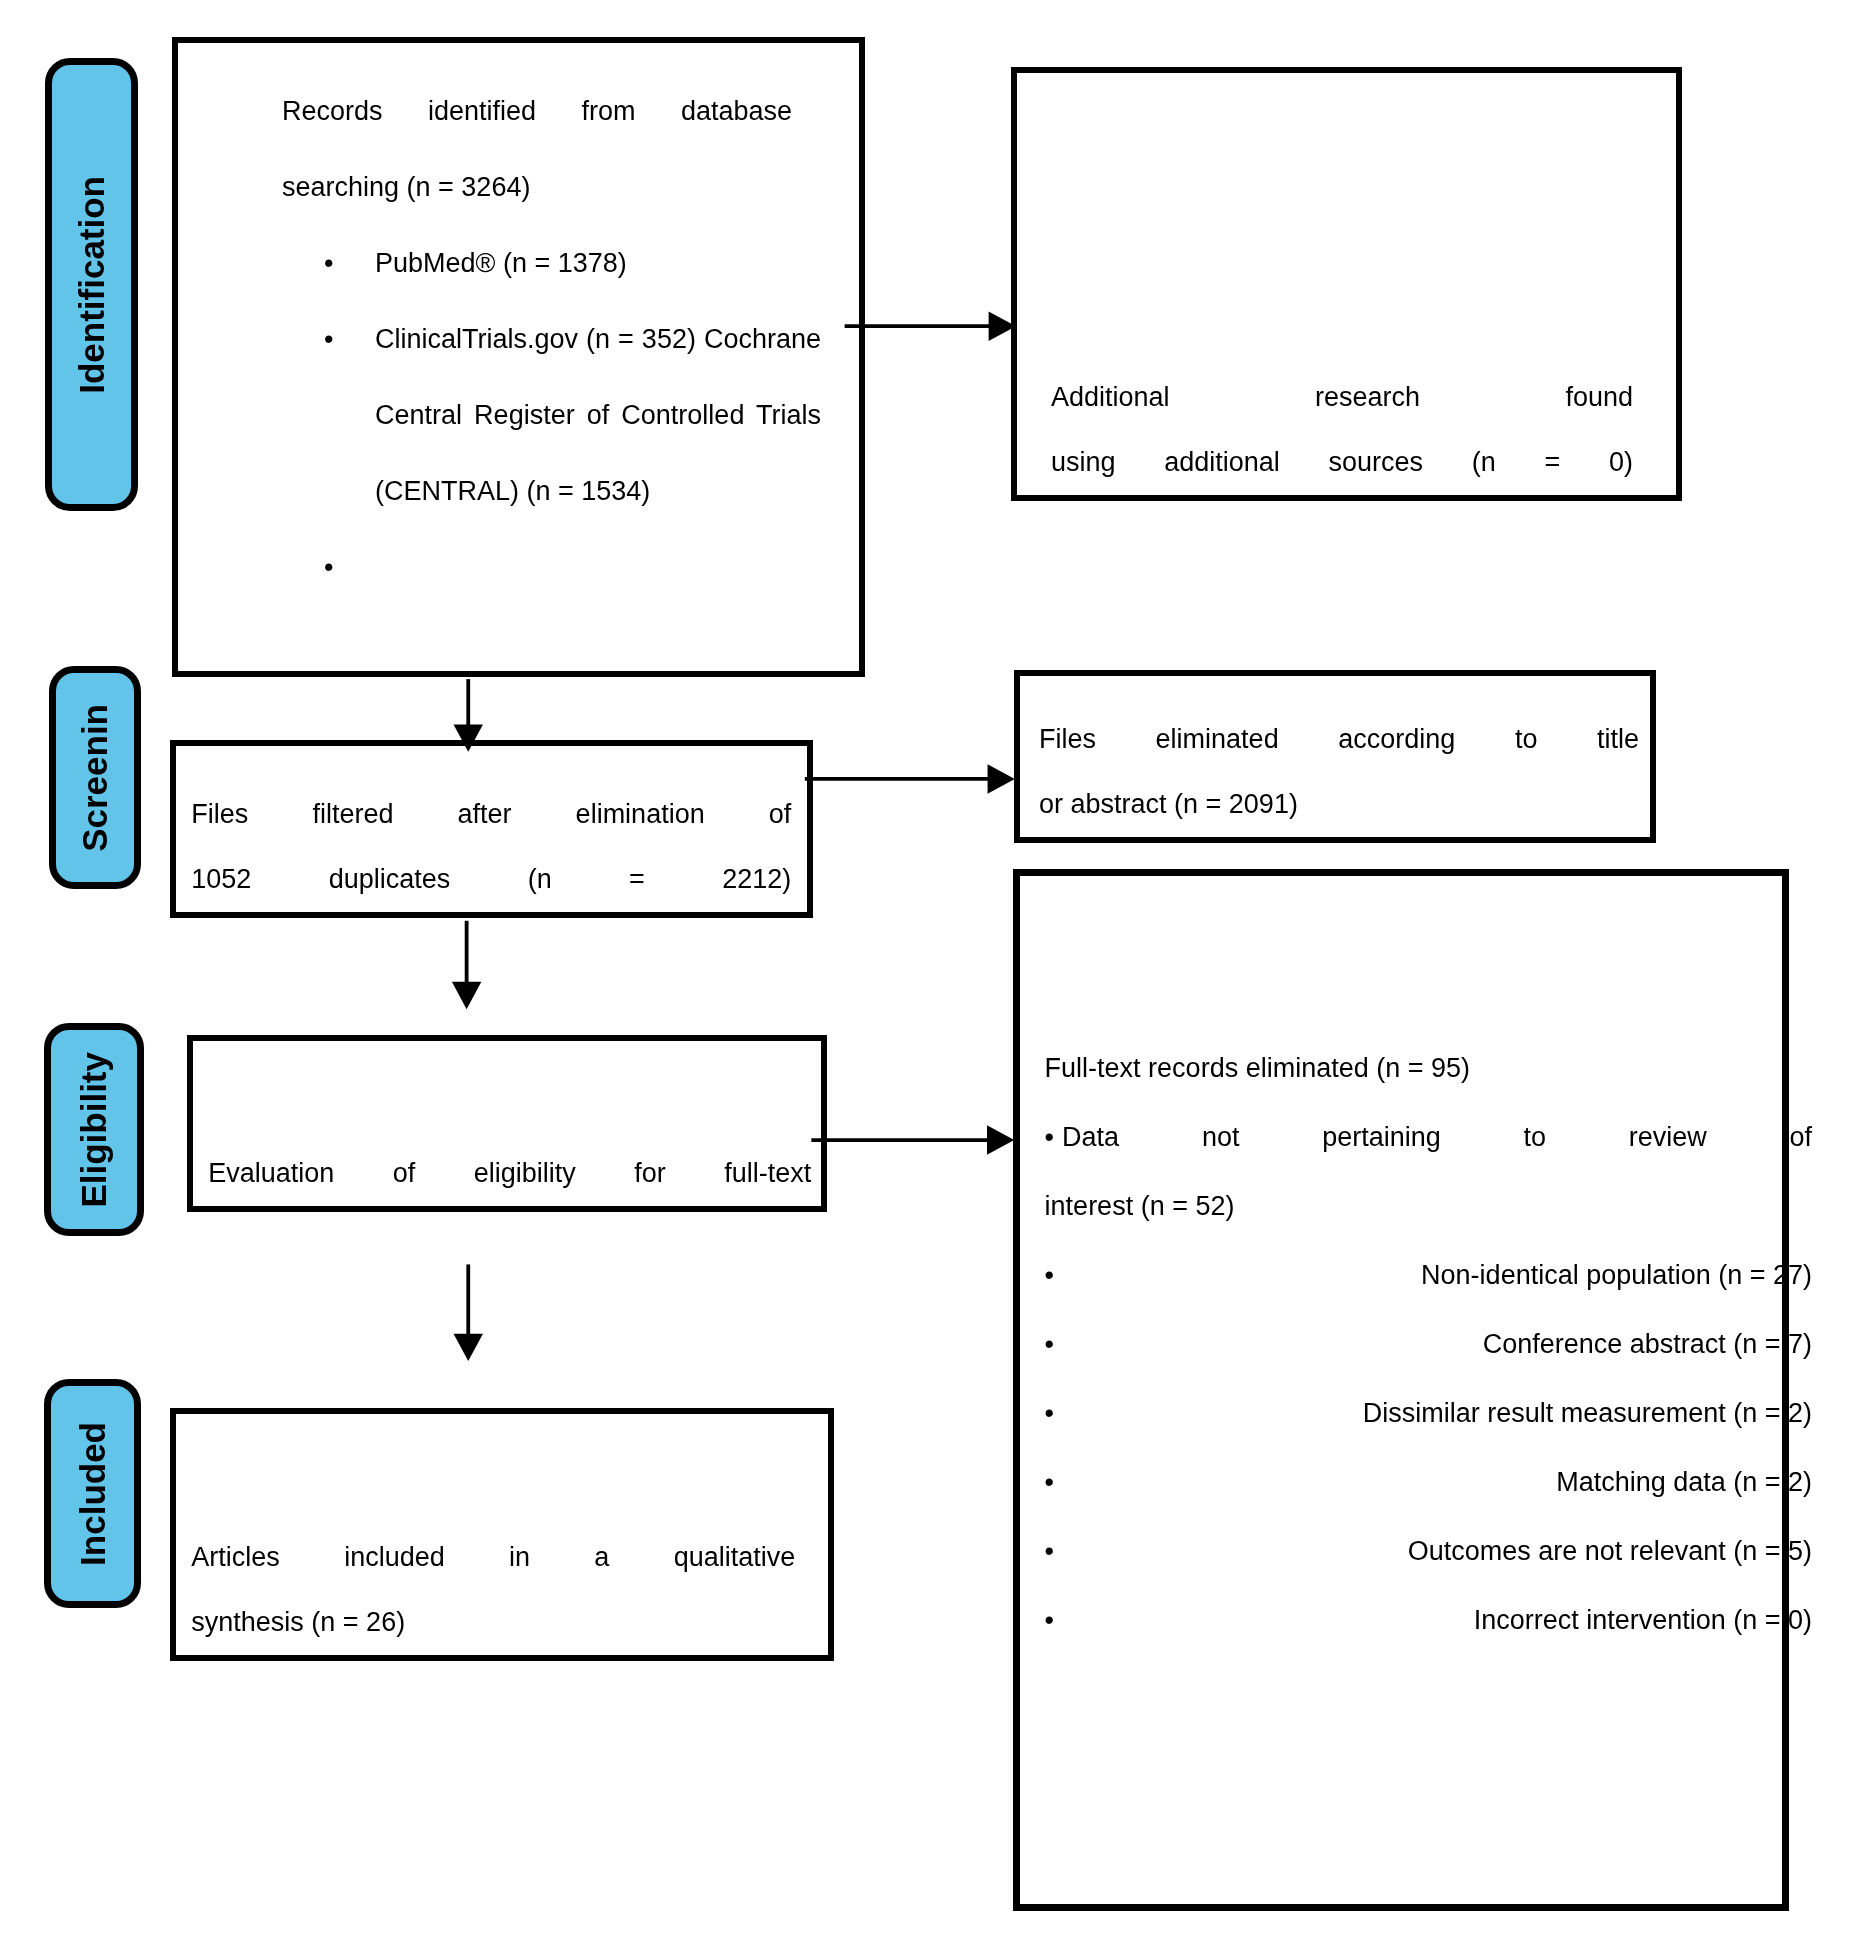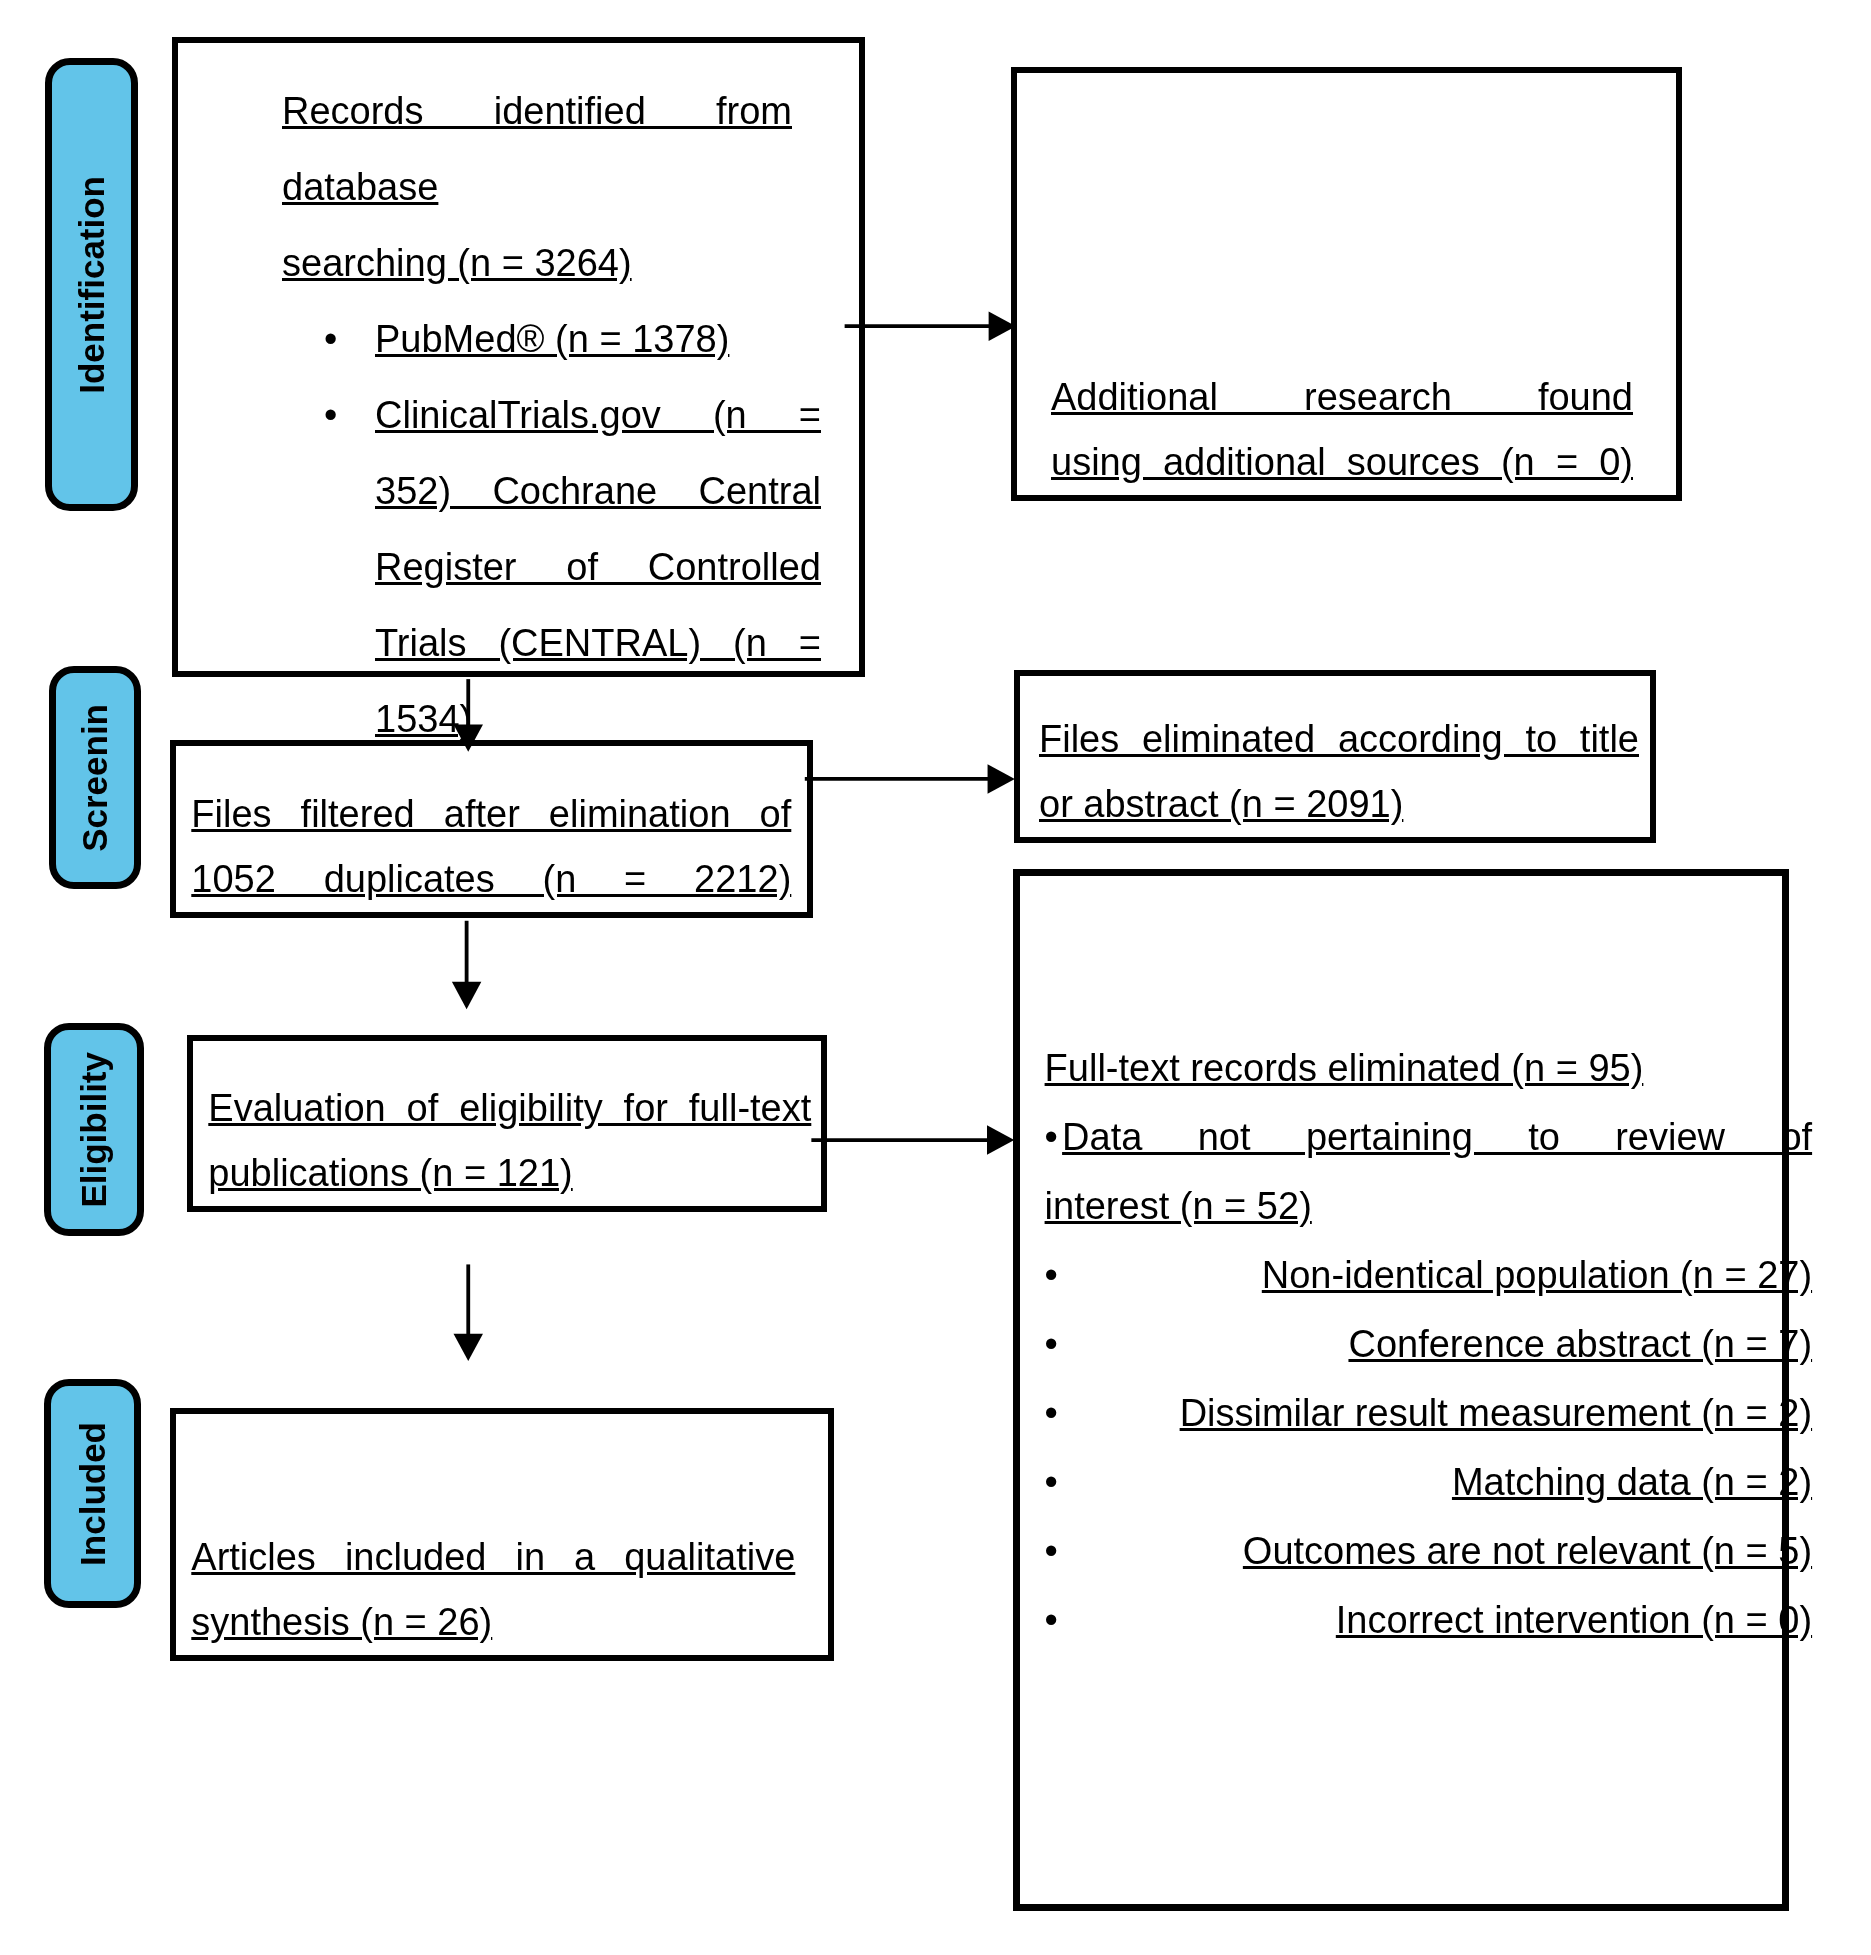--- a/index.html
+++ b/index.html
@@ -26,22 +26,21 @@
   }
   #stage-identification{left:45px;top:58px;width:93px;height:453px;}
   #stage-screening{left:49px;top:666px;width:92px;height:223px;}
   #stage-eligibility{left:44px;top:1023px;width:100px;height:213px;}
   #stage-included{left:44px;top:1379px;width:97px;height:229px;}
 
   
   .fbox{
     position:absolute;background:var(--box-bg);
     border:6.5px solid var(--line);box-sizing:border-box;
-    font-size:38px;
-    text-decoration:underline;
+    font-size:27px;
   }
   .center{display:flex;align-items:flex-end;}
   #box-records{left:172px;top:37px;width:693px;height:640px;padding-top:30px;line-height:76px;}
   #box-filtered{left:170px;top:740px;width:643px;height:178px;line-height:65px;}
   #box-evaluation{left:187px;top:1035px;width:640px;height:177px;line-height:65px;}
   #box-included{left:170px;top:1408px;width:664px;height:253px;line-height:65px;}
   #box-additional{left:1011px;top:67px;width:671px;height:434px;line-height:65px;}
   #box-titlefilter{left:1014px;top:670px;width:642px;height:173px;line-height:65px;}
   #box-fulltext{left:1013px;top:869px;width:776px;height:1042px;border-width:7.6px;
                 padding:158px 0 0 24.6px;line-height:69px;}
@@ -123,21 +122,20 @@
 <div class="fbox center" id="box-titlefilter">
   <p>
     <span class="jl">Files eliminated according to title</span>
     <span class="ll">or abstract (n = 2091)</span>
   </p>
 </div>
 
 <div class="fbox center" id="box-evaluation">
   <p>
     <span class="jl">Evaluation of eligibility for full-text</span>
-    <span class="ll">publications (n = 121)</span>
   </p>
 </div>
 
 <div class="fbox" id="box-fulltext">
   <p class="title">Full-text records eliminated (n = 95)</p>
   <ul>
     <li>
       <span class="jl">Data not pertaining to review of</span>
       <span class="cont">interest (n = 52)</span>
     </li>

